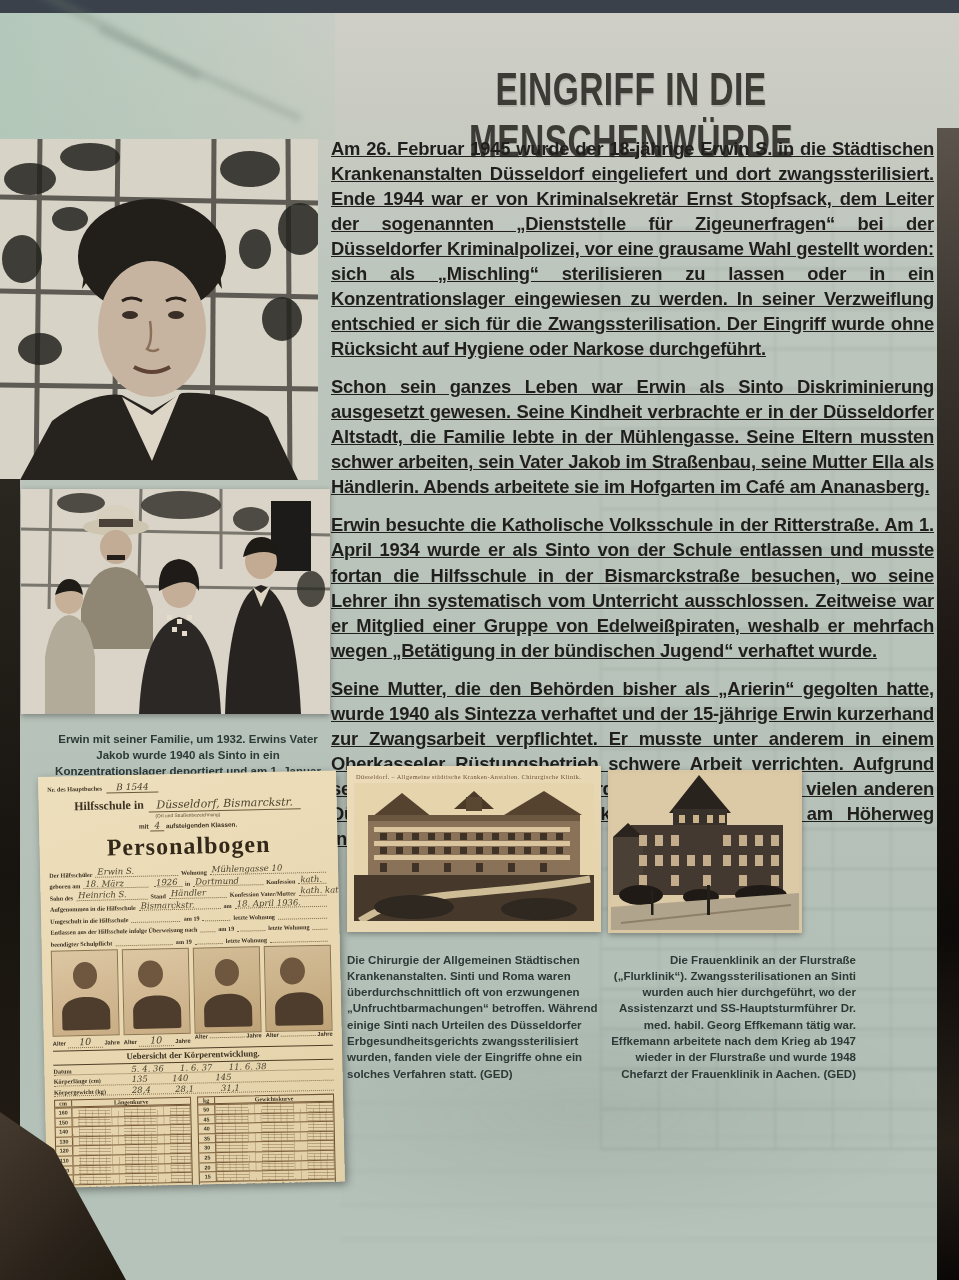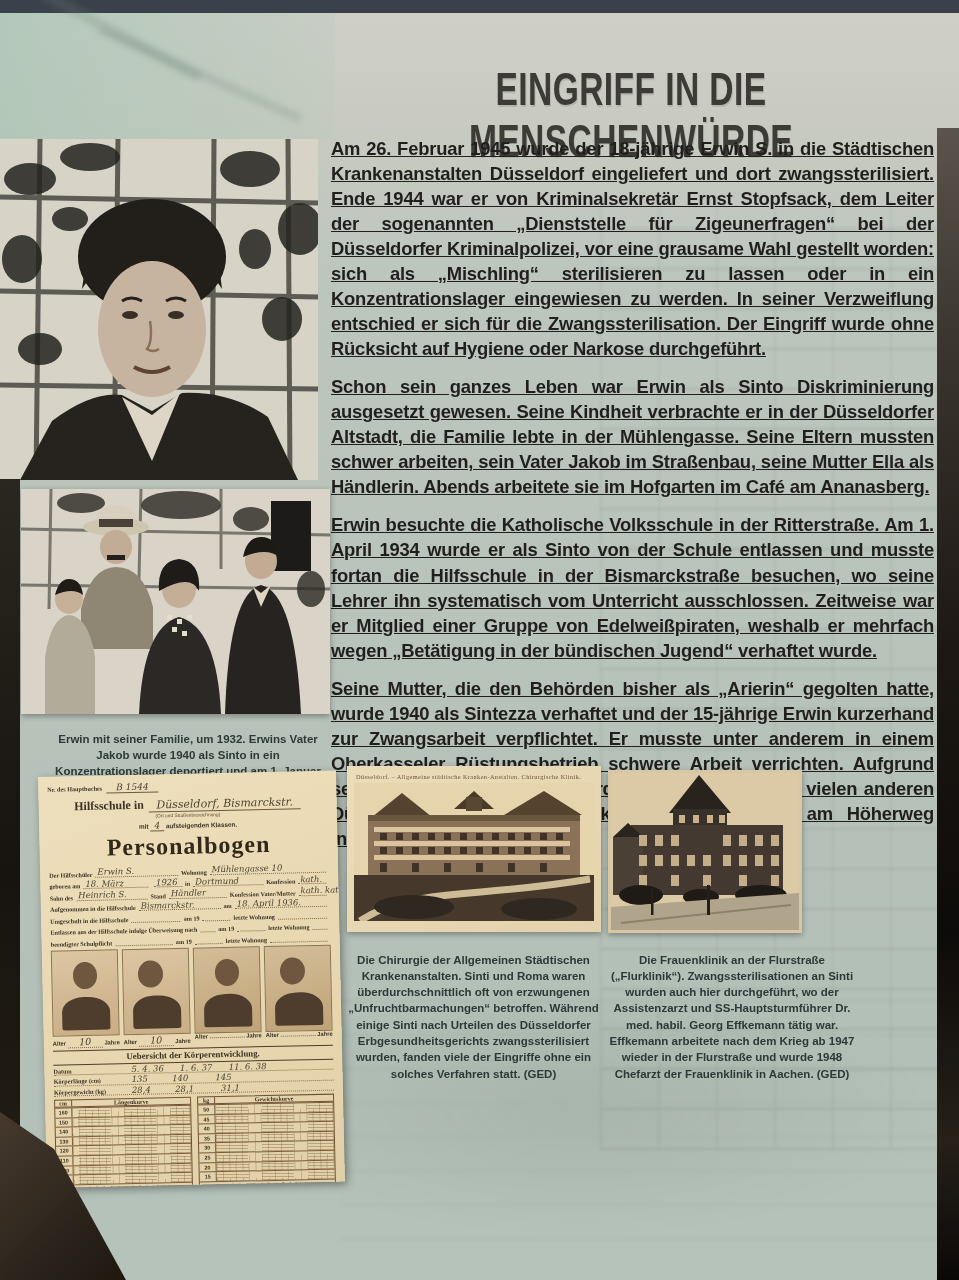--- a/index.html
+++ b/index.html
@@ -34,22 +34,22 @@
      font-size:39px;font-weight:800;letter-spacing:.5px;color:#3c3b36;
      transform:scale(.86,1.18);transform-origin:center;
      text-shadow:1px 1px 0 rgba(0,0,0,.10);}
   
   .article{position:absolute;left:331px;top:136px;width:603px;color:#201f1d;
      font-size:18.4px;line-height:1.36;font-weight:700;letter-spacing:-.2px;text-align:justify;}
   .article p{margin:0 0 13px 0;text-decoration:underline;}
   
   .cap{font-weight:700;color:#2c3937;font-size:11.5px;line-height:1.42;}
   .family-cap{position:absolute;left:42px;top:719px;width:292px;text-align:center;}
-  .chir-cap{position:absolute;left:347px;top:940px;width:253px;text-align:center;}
-  .fk-cap{position:absolute;left:608px;top:940px;width:248px;text-align:center;}
+  .chir-cap{position:absolute;left:347px;top:940px;width:253px;text-align:left;}
+  .fk-cap{position:absolute;left:608px;top:940px;width:248px;text-align:right;}
   .hs-cap{position:absolute;left:347px;top:1142px;width:292px;text-align:left;}
   
   .photo{position:absolute;box-shadow:0 2px 6px rgba(0,0,0,.35);overflow:hidden;}
   .portrait{left:0;top:139px;width:318px;height:341px;box-shadow:none;}
   .family{left:21px;top:489px;width:309px;height:225px;}
   .postcard{left:347px;top:766px;width:254px;height:166px;background:linear-gradient(150deg,#ecdcba,#e3d2ab);
      padding:5px 7px 7px 7px;box-sizing:border-box;}
   .postcard-header{font-family:"Liberation Serif",serif;font-size:6.3px;color:#6d5337;
      letter-spacing:.4px;margin:2px 0 3px 2px;white-space:nowrap;overflow:hidden;}
   .fkphoto{left:608px;top:770px;width:194px;height:163px;background:#d9c7a3;padding:3px;box-sizing:border-box;}

